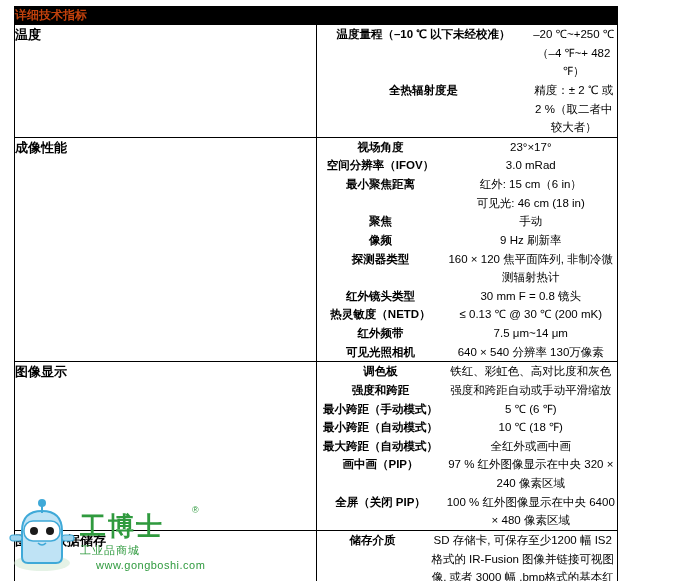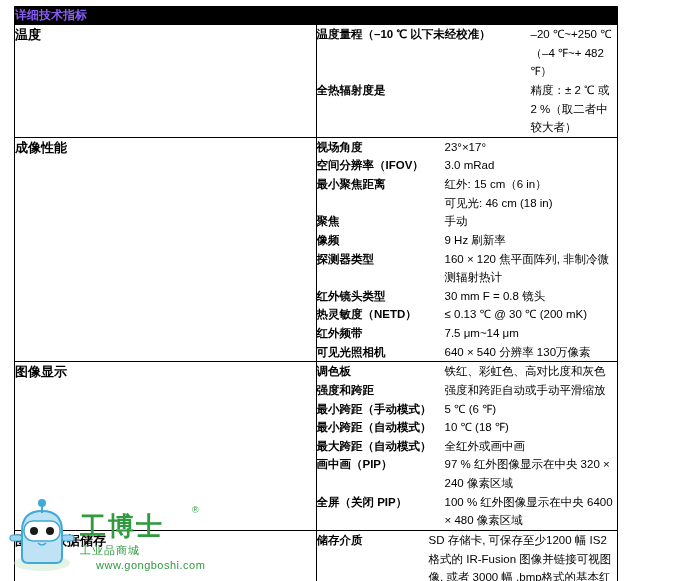--- a/index.html
+++ b/index.html
@@ -15,40 +15,41 @@
     overflow: hidden;
   }
   .spec-table {
     width: 604px;
     margin: 6px 0 0 14px;
     border-collapse: collapse;
     table-layout: fixed;
   }
   .title-bar {
     background: #000000;
-    color: #8b5cf6;
+    color: #c2410c;
     font-size: 12px;
     font-weight: bold;
     padding: 4px 8px;
     border: 1px solid #000;
   }
   .spec-table td {
     border: 1px solid #000000;
     vertical-align: top;
     padding: 0;
   }
   .cat-cell {
     width: 138px;
     font-size: 13px;
     font-weight: bold;
     padding: 8px 6px 8px 8px;
     line-height: 1.5;
   }
   .det-cell {
     padding: 6px 6px 8px 6px;
+    text-align: center;
   }
   .rowline {
     display: flex;
     font-size: 11.5px;
     line-height: 1.62;
     align-items: baseline;
   }
   .lbl {
     width: 128px;
     flex: 0 0 128px;

